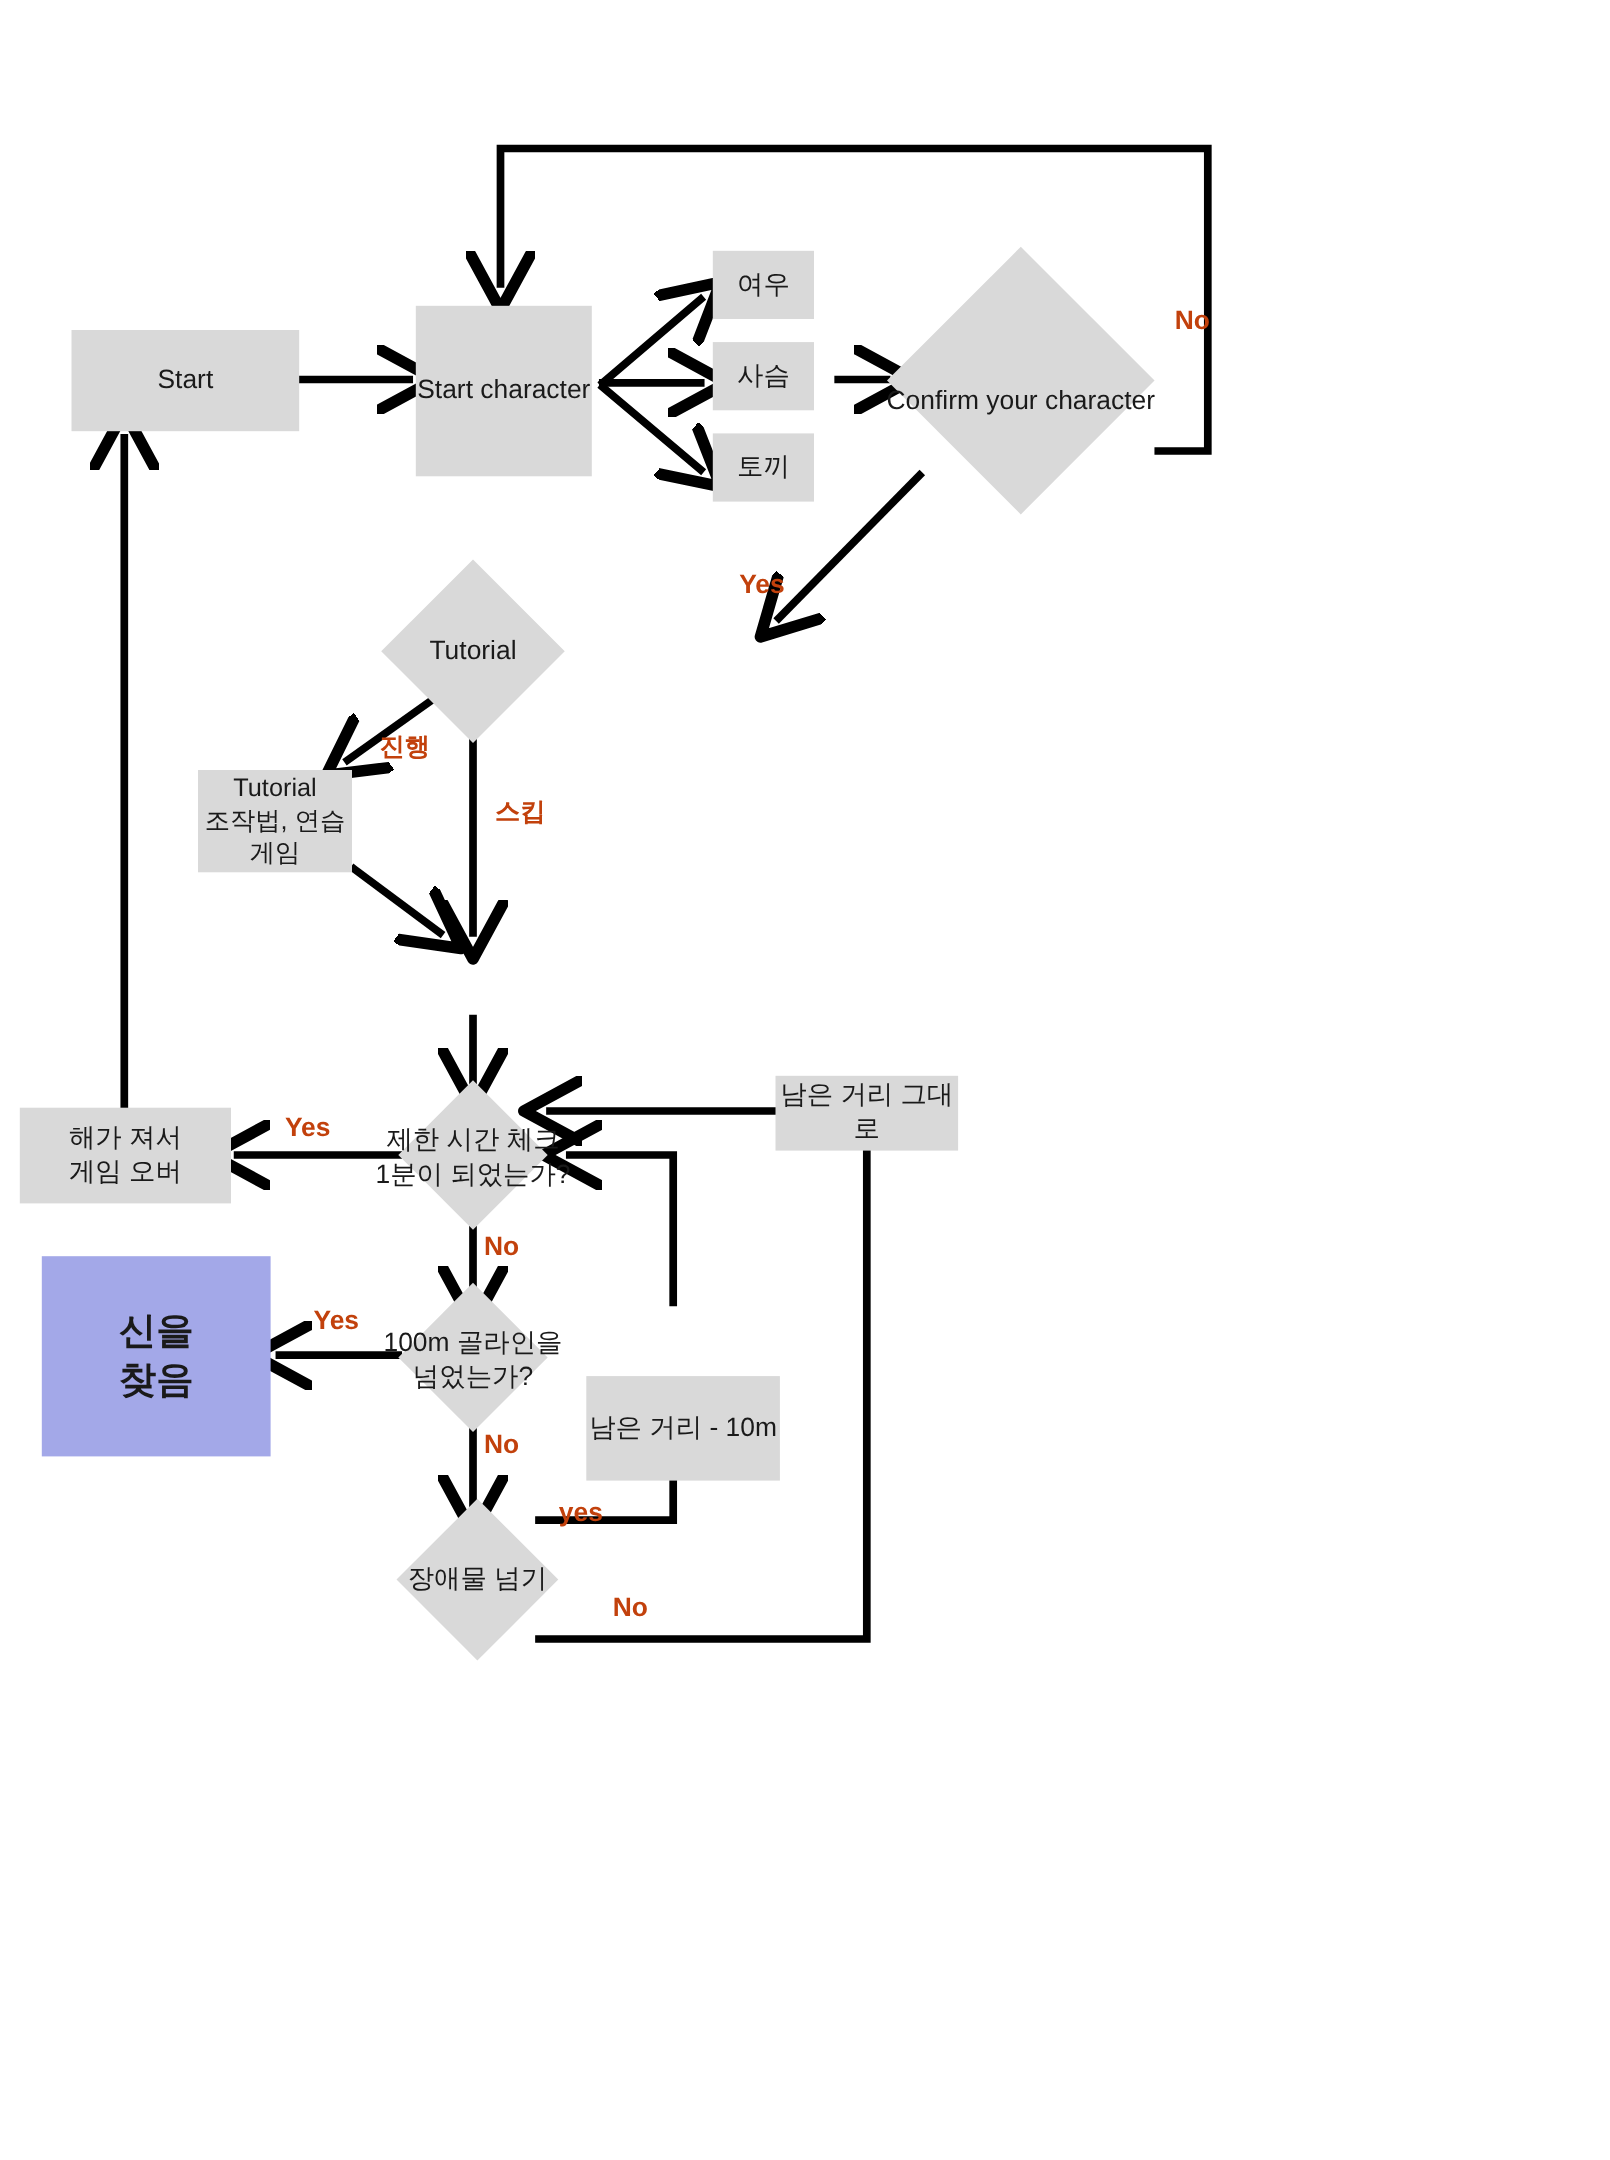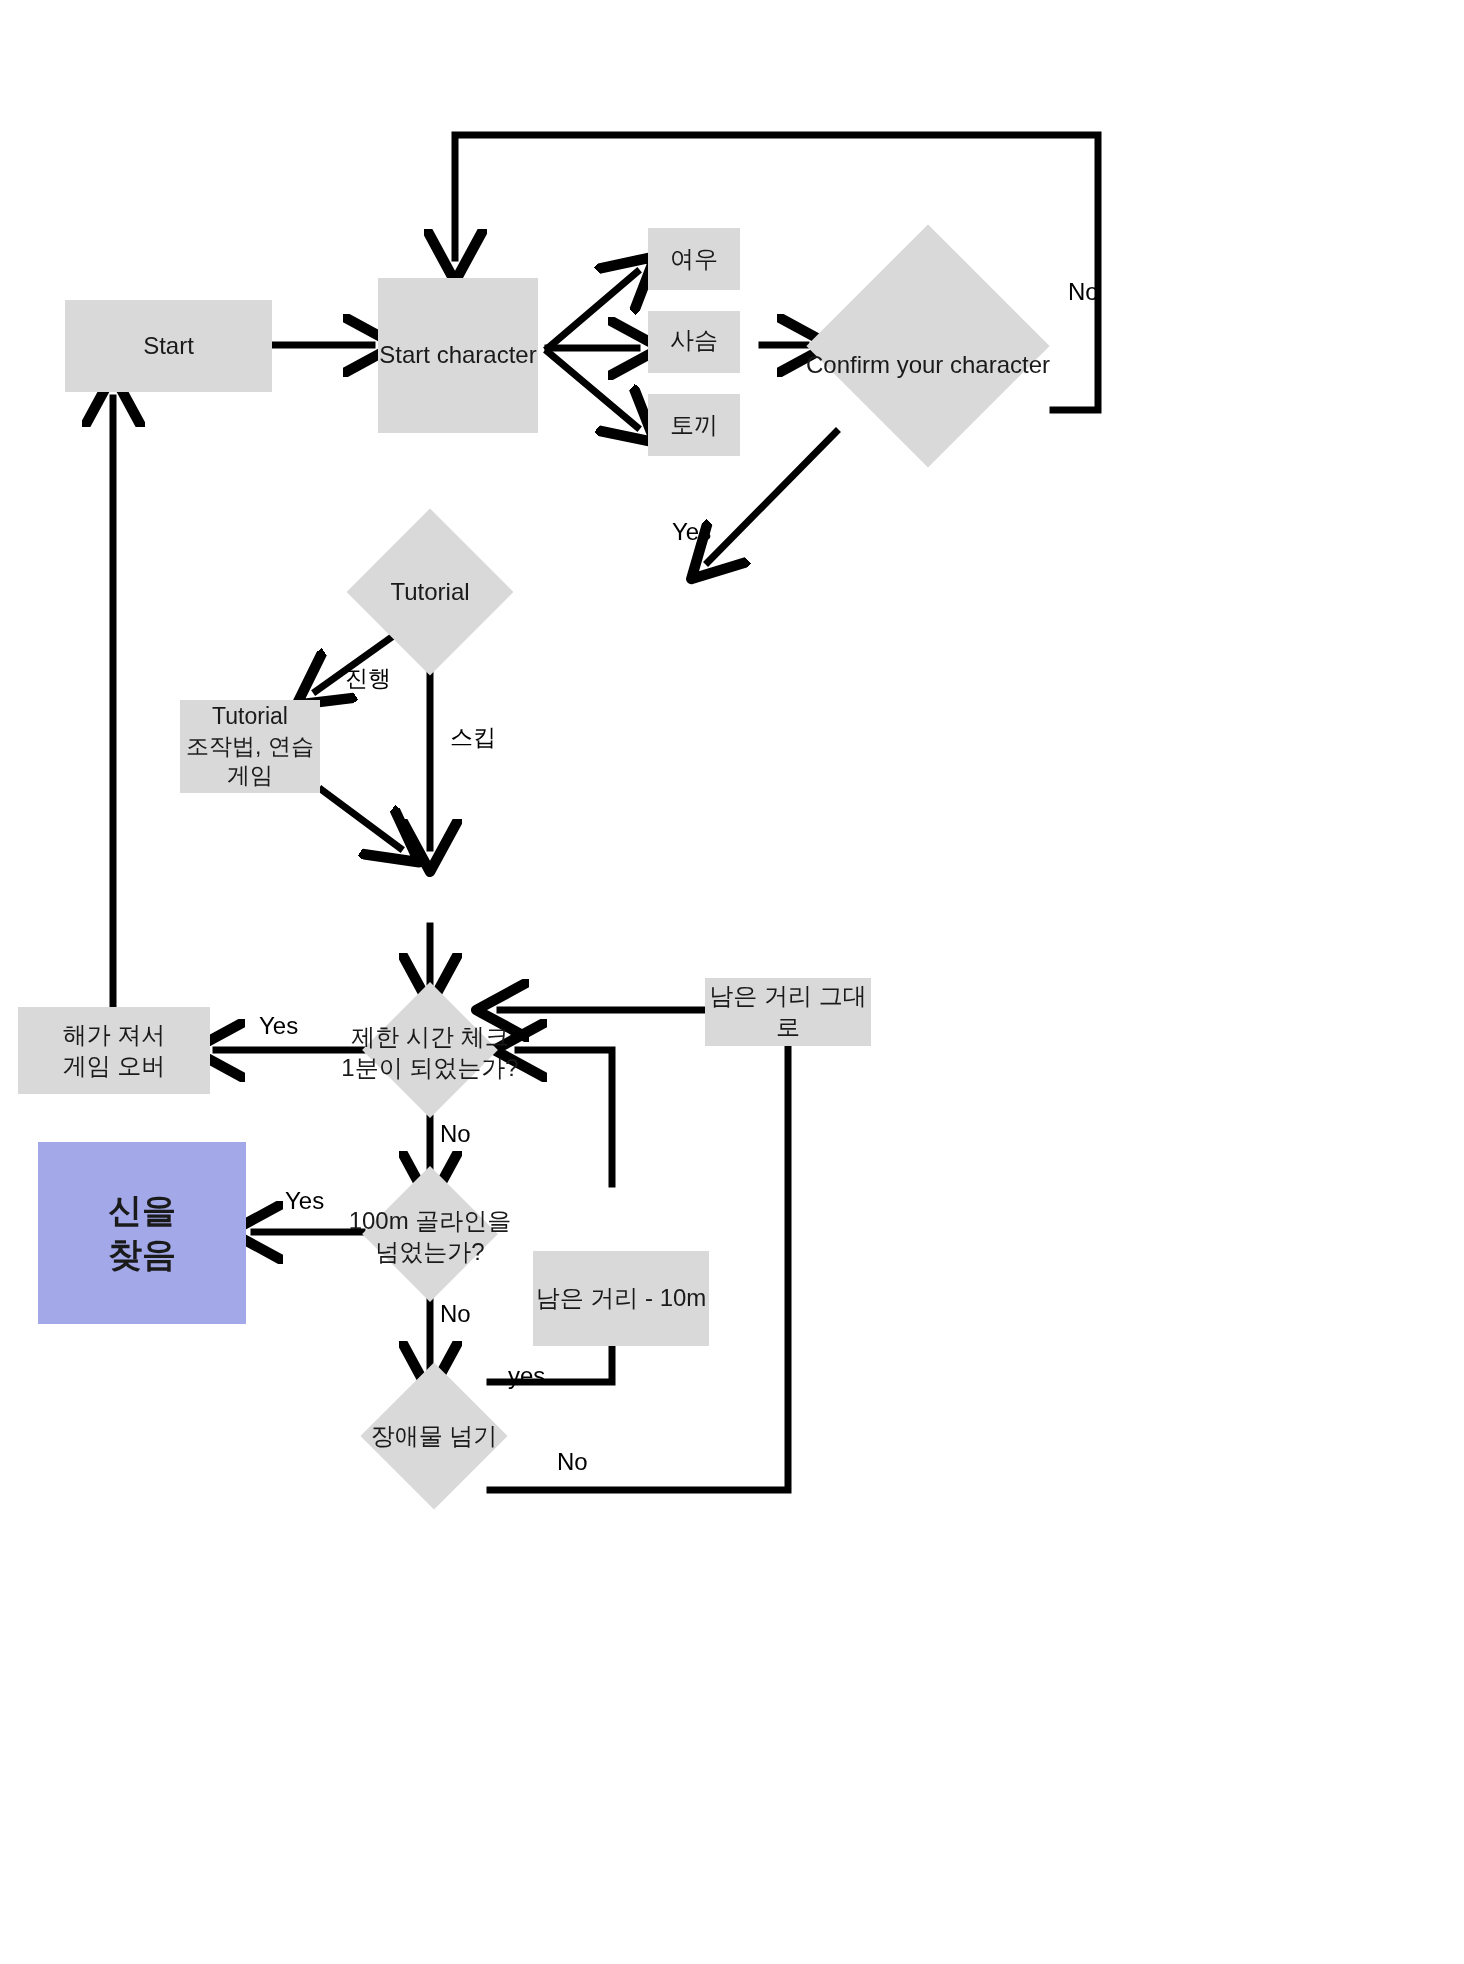--- a/index.html
+++ b/index.html
@@ -9,21 +9,21 @@
   .node{position:absolute;display:flex;align-items:center;justify-content:center;text-align:center;
         color:#1a1a1a;line-height:1.28;white-space:pre-line;box-sizing:border-box;}
   .rect{background:#d9d9d9;}
   .rect.accent{background:#a3a8e8;}
   .diamond-wrap{position:absolute;}
   .diamond-shape{position:absolute;left:0;top:0;width:100%;height:100%;background:#d9d9d9;
         transform:rotate(45deg);}
   .diamond-label{position:absolute;left:0;top:0;width:100%;height:100%;display:flex;
         align-items:center;justify-content:center;text-align:center;white-space:pre-line;
         color:#1a1a1a;line-height:1.3;}
-  .elabel{position:absolute;color:#000000;white-space:nowrap;}
+  .elabel{position:absolute;color:#c2410c;white-space:nowrap;font-weight:bold;}
   .f23{font-size:23px;}
   .f24{font-size:24px;}
   .f34{font-size:34px;font-weight:700;}
 </style>
 </head>
 <body>
 
 <div id="stage">
 
   <svg class="edges" viewBox="0 0 1464 1964">
@@ -74,21 +74,21 @@
 
     </g>
   </svg>
 
   <div class="node rect f24" style="left:65px;top:300px;width:207px;height:92px;">Start</div>
 
   <div class="node rect f24" style="left:378px;top:278px;width:160px;height:155px;">Start character</div>
 
   <div class="node rect f24" style="left:648px;top:228px;width:92px;height:62px;">여우</div>
 
-  <div class="node rect f24" style="left:648px;top:311px;width:92px;height:62px;font-family:Liberation Mono, monospace;">사슴</div>
+  <div class="node rect f24" style="left:648px;top:311px;width:92px;height:62px;">사슴</div>
 
   <div class="node rect f24" style="left:648px;top:394px;width:92px;height:62px;">토끼</div>
 
   <div class="node rect f23" style="left:180px;top:700px;width:140px;height:93px;">Tutorial
 조작법, 연습 게임</div>
 
 
   <div class="node rect f24" style="left:18px;top:1007px;width:192px;height:87px;">해가 져서
 게임 오버</div>
 

